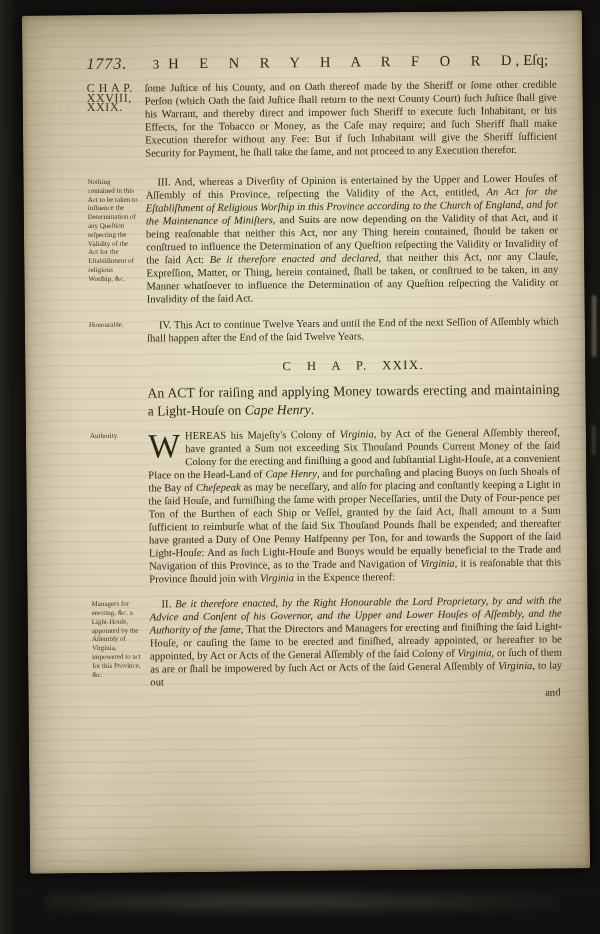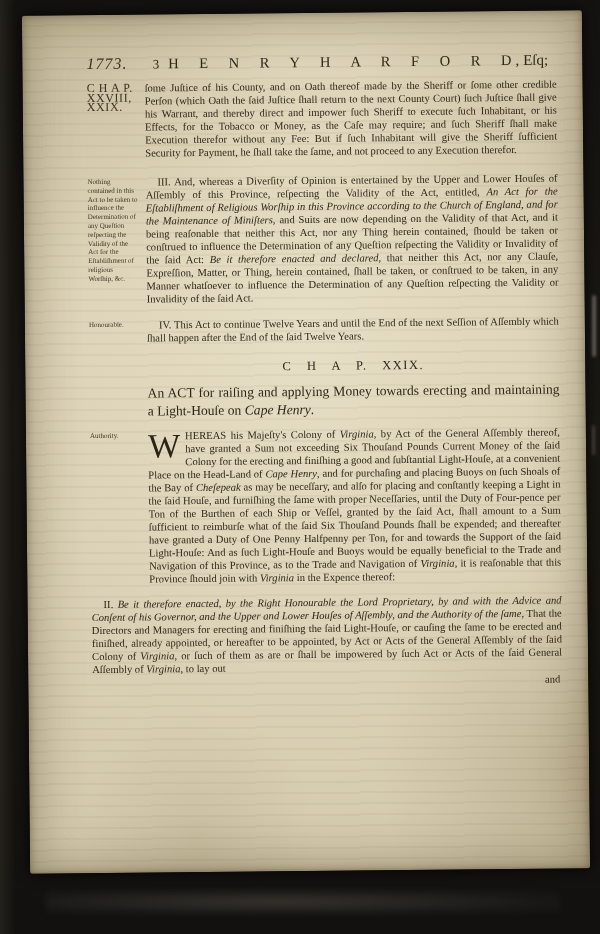--- a/index.html
+++ b/index.html
@@ -136,20 +136,21 @@
       </div>
 
       <div class="row sp-e">
         <div class="mcol">Authority.</div>
         <div class="tcol para">
           <span class="dropcap">W</span><span><span>HEREAS his Majeſty's Colony of </span><span class="i">Virginia</span><span>, by Act of the General Aſſembly thereof, have granted a Sum not exceeding Six Thouſand Pounds Current Money of the ſaid Colony for the erecting and finiſhing a good and ſubſtantial Light-Houſe, at a convenient Place on the Head-Land of </span><span class="i">Cape Henry</span><span>, and for purchaſing and placing Buoys on ſuch Shoals of the Bay of </span><span class="i">Cheſepeak</span><span> as may be neceſſary, and alſo for placing and conſtantly keeping a Light in the ſaid Houſe, and furniſhing the ſame with proper Neceſſaries, until the Duty of Four-pence per Ton of the Burthen of each Ship or Veſſel, granted by the ſaid Act, ſhall amount to a Sum ſufficient to reimburſe what of the ſaid Six Thouſand Pounds ſhall be expended; and thereafter have granted a Duty of One Penny Halfpenny per Ton, for and towards the Support of the ſaid Light-Houſe: And as ſuch Light-Houſe and Buoys would be equally beneficial to the Trade and Navigation of this Province, as to the Trade and Navigation of </span><span class="i">Virginia</span><span>, it is reaſonable that this Province ſhould join with </span><span class="i">Virginia</span><span> in the Expence thereof:</span></span>
         </div>
       </div>
 
       <div class="row">
+        <div class="mcol">Managers for erecting, &amp;c. a Light-Houſe, appointed by the Aſſembly of Virginia, impowered to act for this Province, &amp;c.</div>
         <div class="tcol">
           <div class="para indent"><span>II. </span><span class="i">Be it therefore enacted, by the Right Honourable the Lord Proprietary, by and with the Advice and Conſent of his Governor, and the Upper and Lower Houſes of Aſſembly, and the Authority of the ſame,</span><span> That the Directors and Managers for erecting and finiſhing the ſaid Light-Houſe, or cauſing the ſame to be erected and finiſhed, already appointed, or hereafter to be appointed, by Act or Acts of the General Aſſembly of the ſaid Colony of </span><span class="i">Virginia</span><span>, or ſuch of them as are or ſhall be impowered by ſuch Act or Acts of the ſaid General Aſſembly of </span><span class="i">Virginia</span><span>, to lay out</span></div>
           <div class="catchword">and</div>
         </div>
       </div>
 
     </div>
   </div>
 </div>
 

